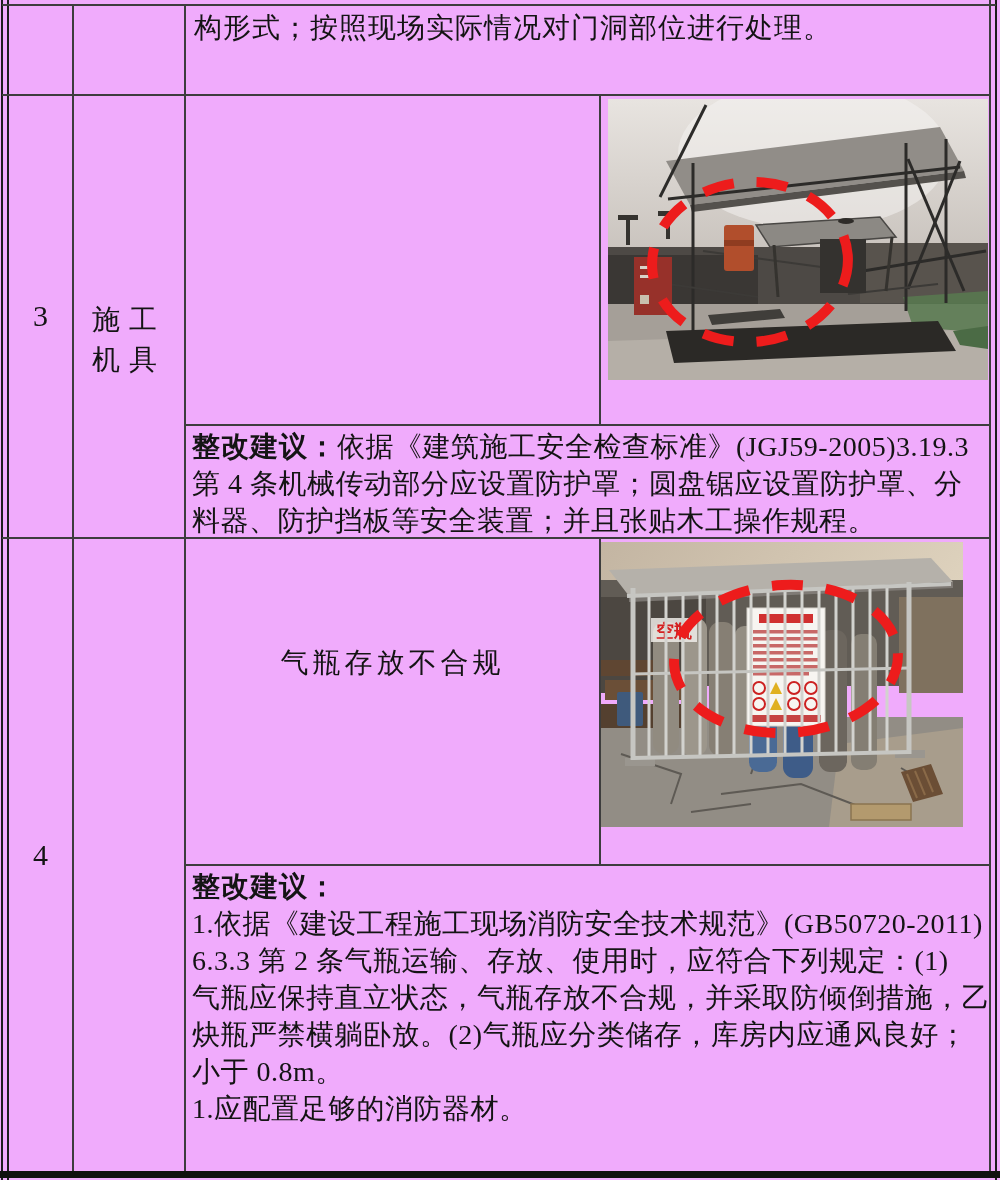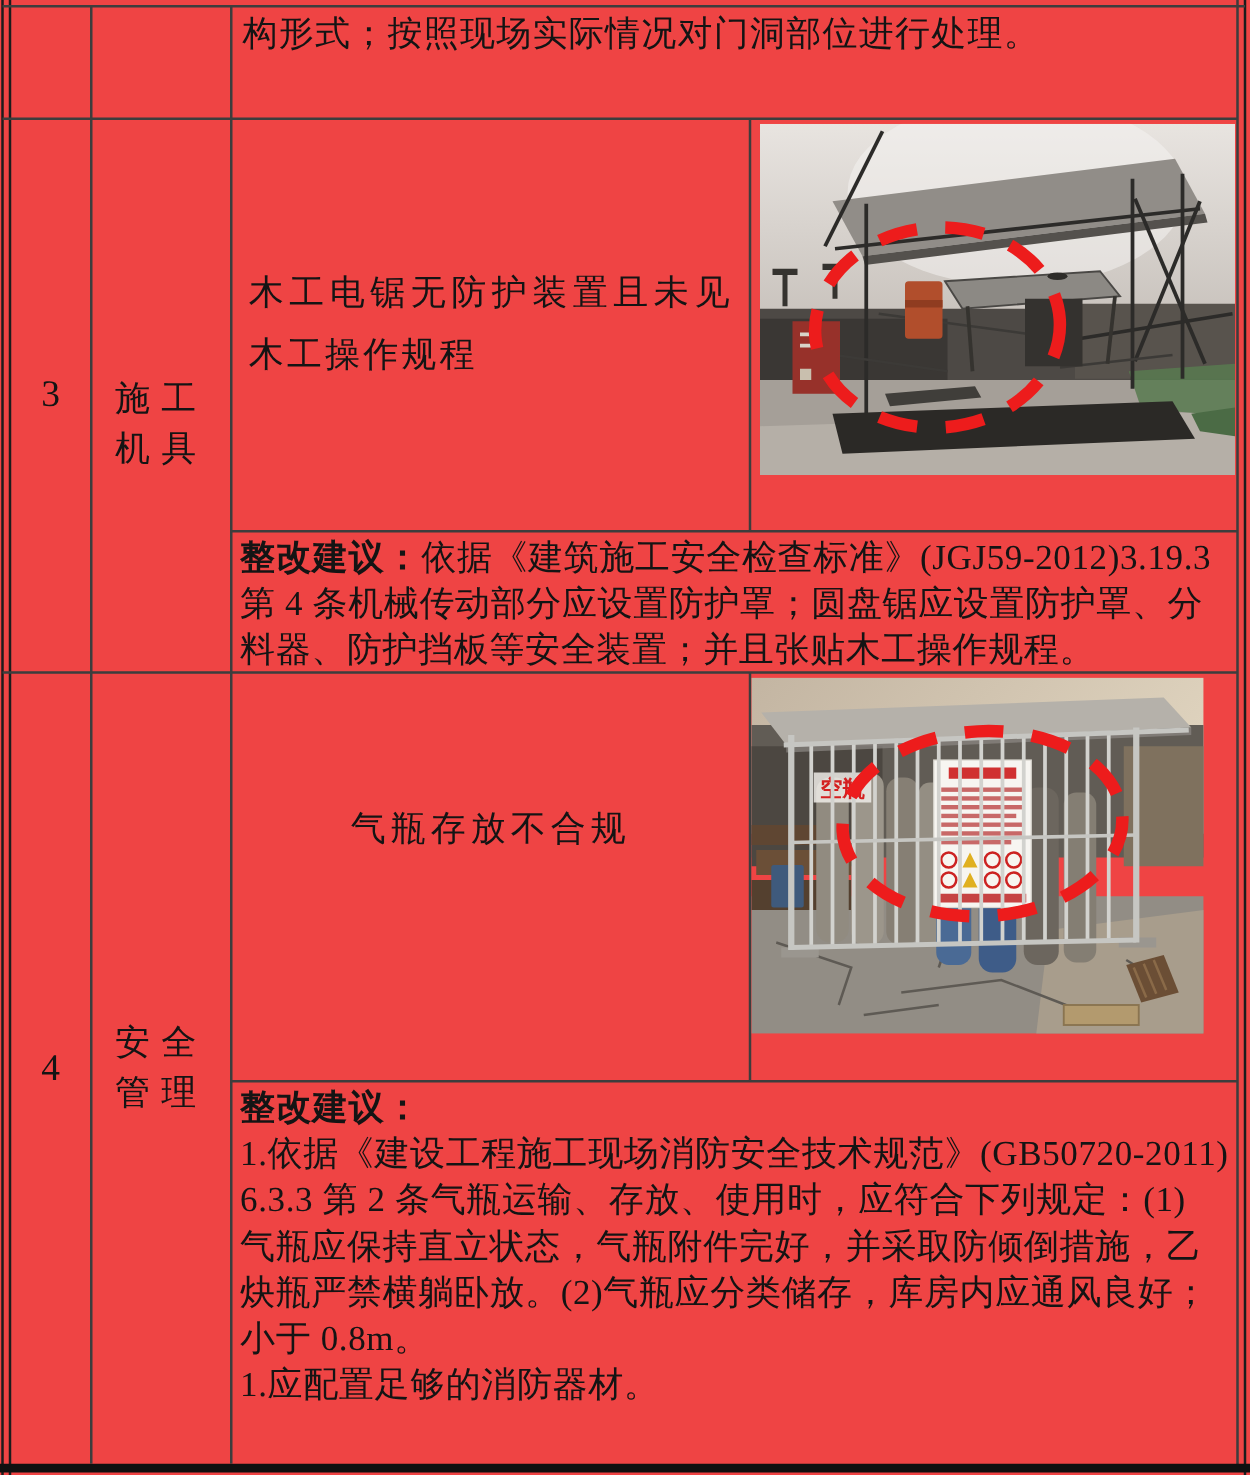--- a/index.html
+++ b/index.html
@@ -1,17 +1,17 @@
 <!DOCTYPE html>
 <html><head>
 <meta charset="utf-8">
 <style>
   html,body{margin:0;padding:0;background:#ffffff;}
   .page{
-    position:relative;width:1000px;height:1180px;background:#ef4444;overflow:hidden;
+    position:relative;width:1000px;height:1180px;background:#f0abfc;overflow:hidden;
     font-family:"Liberation Serif","DejaVu Serif",serif;color:#141414;
   }
   .line{position:absolute;background:#3d3d3d;}
   .outer{background:#1c1c1c;}
   .cell{position:absolute;}
   .center{display:flex;align-items:center;justify-content:center;}
   .num{font-size:30px;}
   .cat{flex-direction:column;font-size:28px;line-height:40px;letter-spacing:9px;text-align:center;}
   .issue3{font-size:28px;line-height:50px;letter-spacing:2.5px;text-align:justify;word-break:break-all;}
   .issue3-inner{width:calc(100% - 26px);padding:0 13px;}
@@ -45,23 +45,20 @@
 
   <div class="cell prevtext" style="left:194px;top:10px;width:792px;">构形式；按照现场实际情况对门洞部位进行处理。</div>
 
   <div class="cell center num" style="left:9px;top:95px;width:63px;height:442px;">3</div>
 
   <div class="cell center cat" style="left:74px;top:95px;width:110px;height:490px;">
     <div>施工</div>
     <div>机具</div>
   </div>
 
-  <div class="cell center issue3" style="left:186px;top:96px;width:413px;height:328px;">
-    <div class="issue3-inner">木工电锯无防护装置且未见木工操作规程</div>
-  </div>
 
   <div class="photo" style="left:608px;top:99px;width:380px;height:281px;">
     <svg width="380" height="281" viewBox="0 0 380 281">
       <defs>
         <linearGradient id="sky1" x1="0" y1="0" x2="0" y2="1">
           <stop offset="0" stop-color="#e8e4e0"></stop>
             <stop offset="1" stop-color="#c7c1bb"></stop>
         </linearGradient>
       </defs>
       <rect x="0" y="0" width="380" height="165" fill="url(#sky1)"></rect>
@@ -114,32 +111,28 @@
 
       <polygon points="58,232 330,222 348,252 66,264" fill="#2b2926"></polygon>
       <polygon points="100,216 172,210 177,219 104,226" fill="#403e3a"></polygon>
 
       <ellipse cx="142" cy="163" rx="98" ry="80" fill="none" stroke="#ed1c1c" stroke-width="10" stroke-dasharray="31 23" transform="rotate(-4 142 163)"></ellipse>
     </svg>
   </div>
 
   <div class="cell rect" style="left:192px;top:428px;width:794px;">
     <div class="rl">
-      <b>整改建议：</b><span>依据《建筑施工安全检查标准》(JGJ59-2012)3.19.3</span>
+      <b>整改建议：</b><span>依据《建筑施工安全检查标准》(JGJ59-2005)3.19.3</span>
     </div>
     <div class="rl">第 4 条机械传动部分应设置防护罩；圆盘锯应设置防护罩、分</div>
     <div class="rl">料器、防护挡板等安全装置；并且张贴木工操作规程。</div>
   </div>
 
   <div class="cell center num" style="left:9px;top:538px;width:63px;height:633px;">4</div>
 
-  <div class="cell center cat" style="left:74px;top:538px;width:110px;height:633px;">
-    <div>安全</div>
-    <div>管理</div>
-  </div>
 
   <div class="cell center issue4" style="left:186px;top:539px;width:413px;height:247px;">
     <div>气瓶存放不合规</div>
   </div>
 
   <div class="photo" style="left:601px;top:542px;width:362px;height:285px;">
     <svg width="362" height="285" viewBox="0 0 362 285">
       <defs>
         <linearGradient id="sky2" x1="0" y1="0" x2="1" y2="0.3">
           <stop offset="0" stop-color="#c3b5a2"></stop>
@@ -238,19 +231,19 @@
       <rect x="250" y="262" width="60" height="16" fill="#b39a6e" stroke="#8a7450" stroke-width="1.5"></rect>
 
       <ellipse cx="185" cy="117" rx="112" ry="74" fill="none" stroke="#ed1c1c" stroke-width="10" stroke-dasharray="31 23" transform="rotate(-3 185 117)"></ellipse>
     </svg>
   </div>
 
   <div class="cell rect" style="left:192px;top:868px;width:794px;">
     <div class="rl"><b>整改建议：</b></div>
     <div class="rl">1.依据《建设工程施工现场消防安全技术规范》(GB50720-2011)</div>
     <div class="rl">6.3.3 第 2 条气瓶运输、存放、使用时，应符合下列规定：(1)</div>
-    <div class="rl">气瓶应保持直立状态，气瓶附件完好，并采取防倾倒措施，乙</div>
+    <div class="rl">气瓶应保持直立状态，气瓶存放不合规，并采取防倾倒措施，乙</div>
     <div class="rl">炔瓶严禁横躺卧放。(2)气瓶应分类储存，库房内应通风良好；</div>
     <div class="rl">小于 0.8m。</div>
     <div class="rl">1.应配置足够的消防器材。</div>
   </div>
 
 </div>
 
 </body></html>

